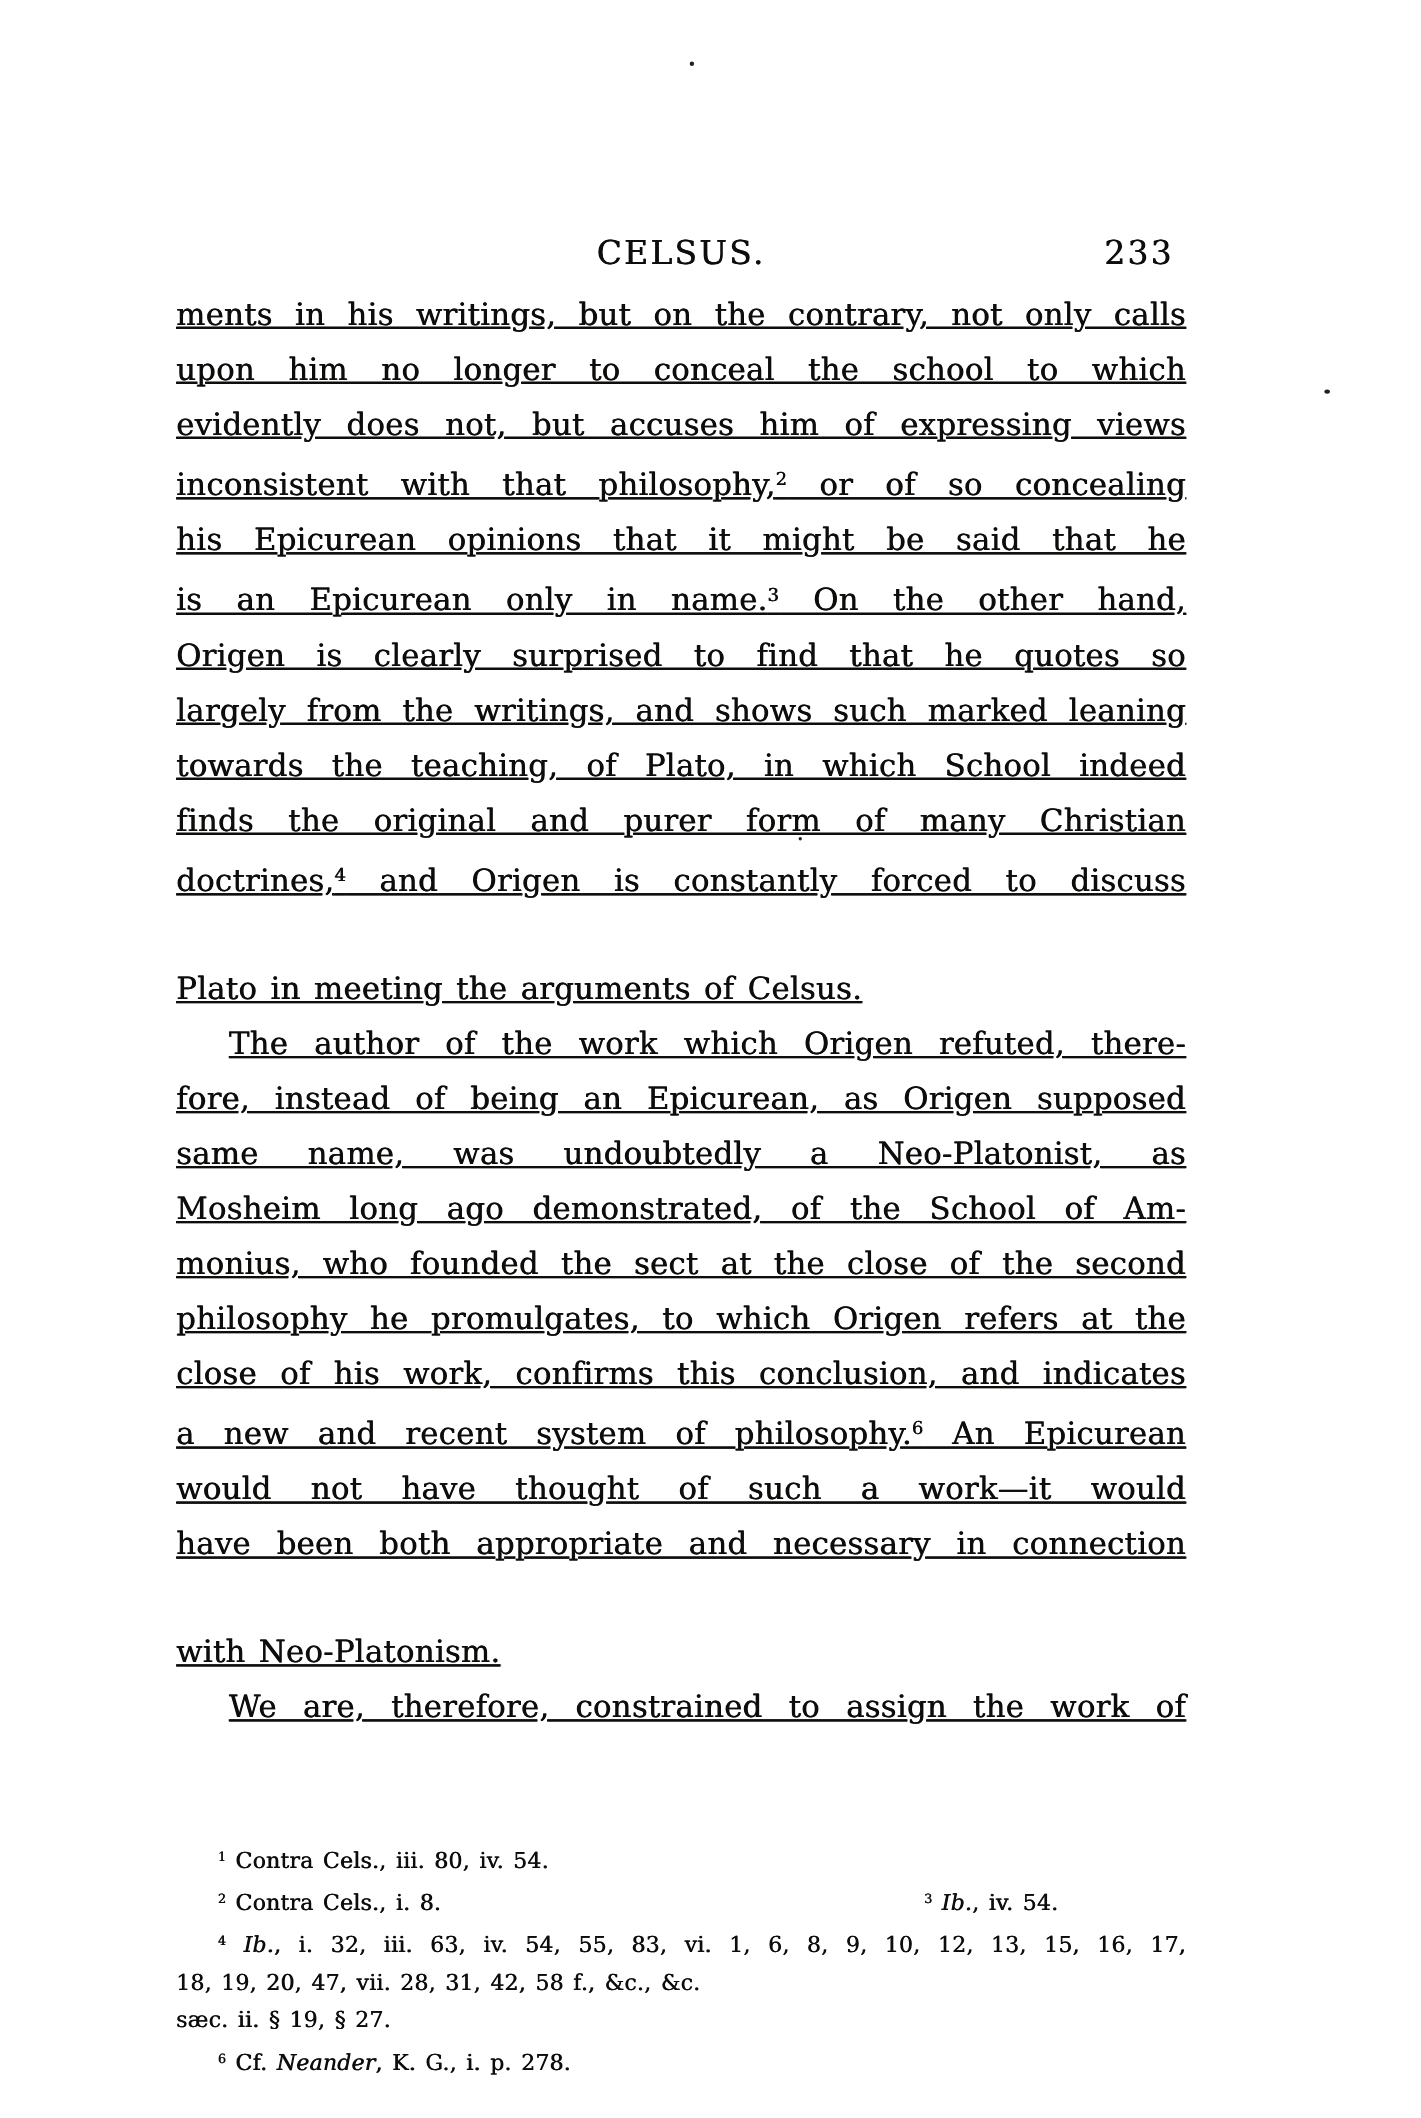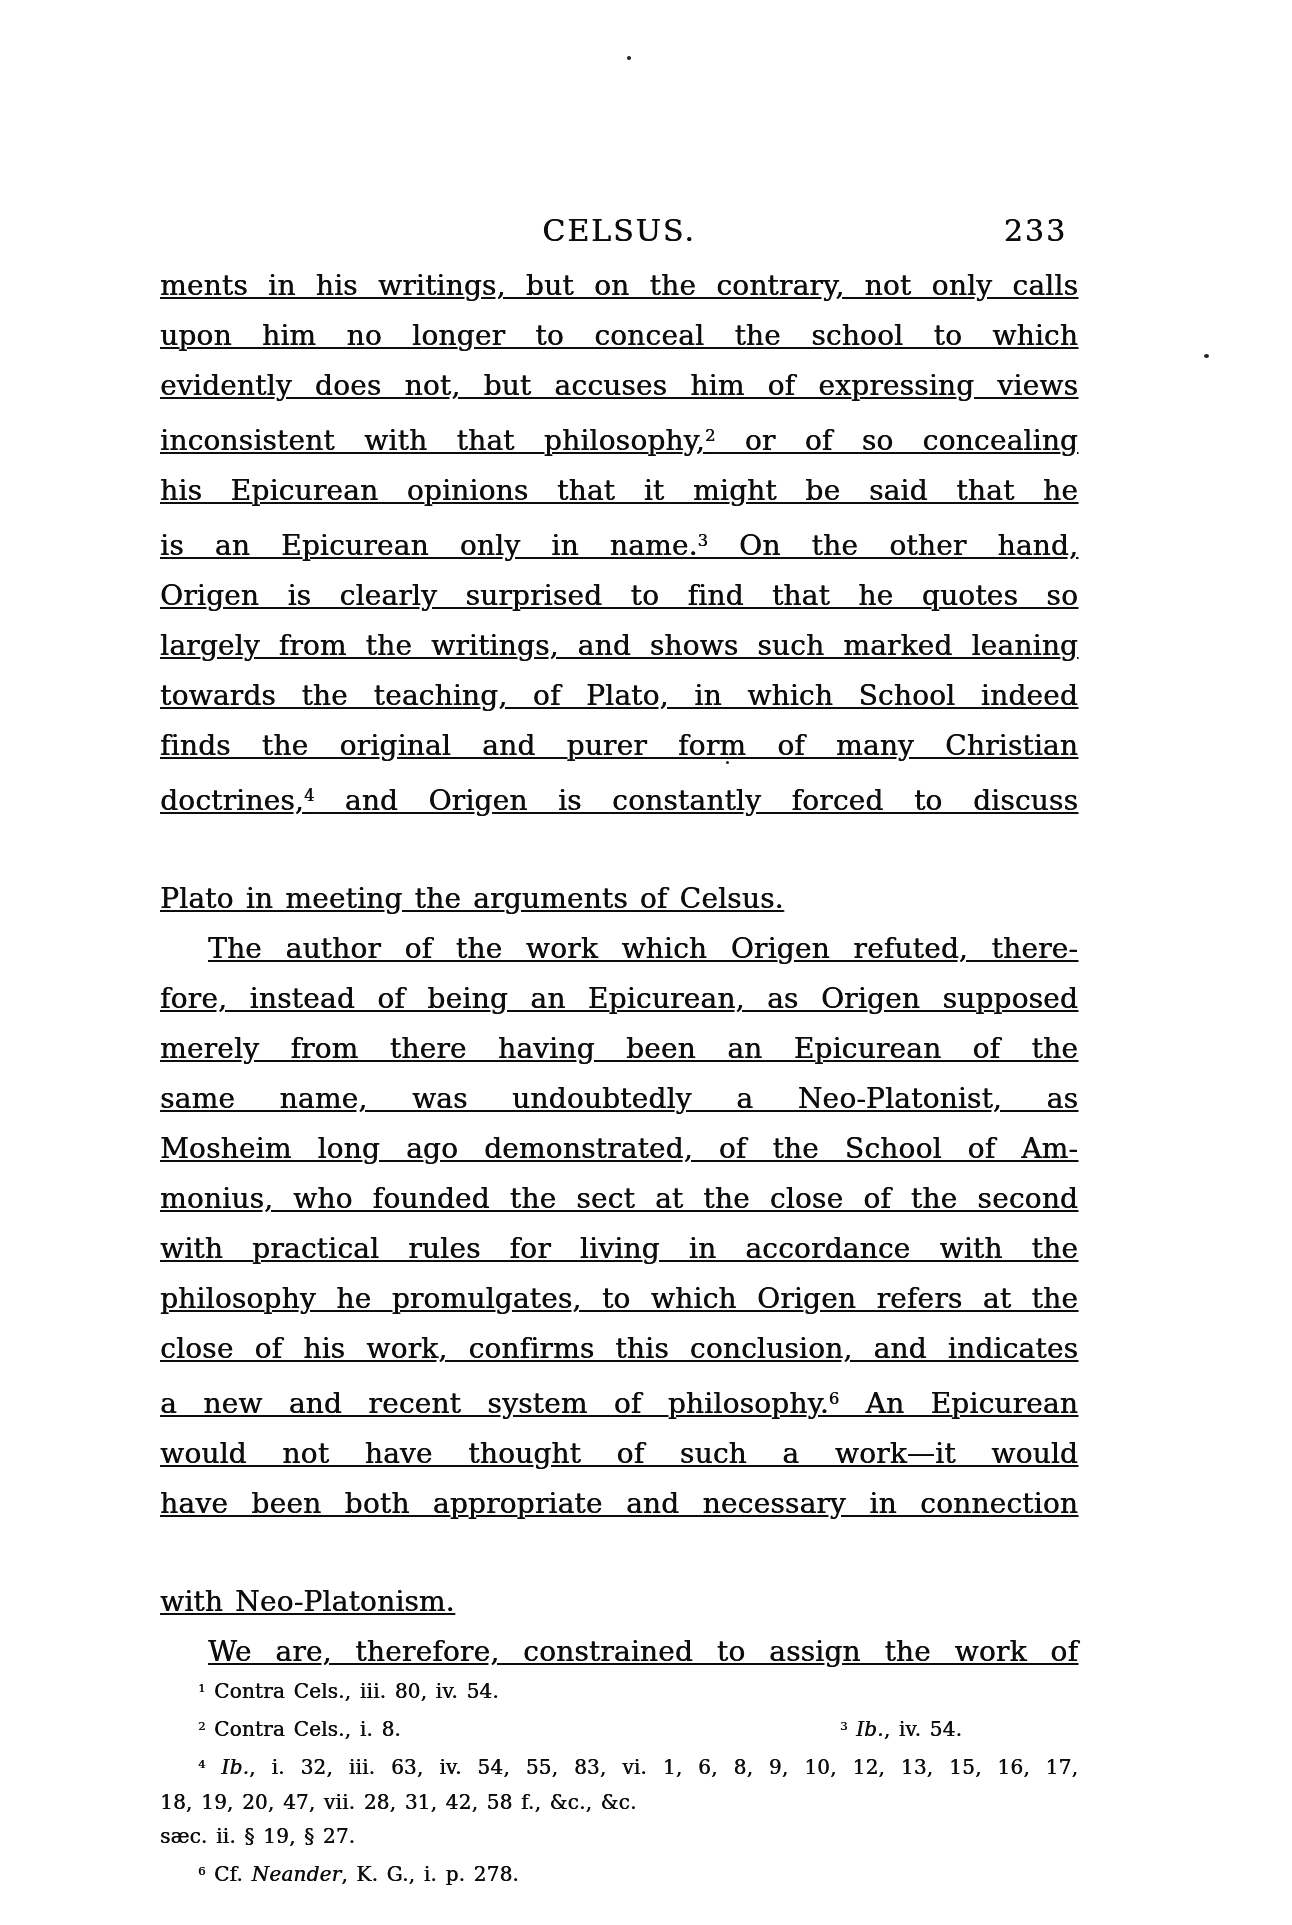--- a/index.html
+++ b/index.html
@@ -77,25 +77,23 @@
     <div class="ln">is an Epicurean only in name.<span class="sup">3</span> On the other hand,</div>
     <div class="ln">Origen is clearly surprised to find that he quotes so</div>
     <div class="ln">largely from the writings, and shows such marked leaning</div>
     <div class="ln">towards the teaching, of Plato, in which School indeed</div>
     <div class="ln">finds the original and purer form of many Christian</div>
     <div class="ln">doctrines,<span class="sup">4</span> and Origen is constantly forced to discuss</div>
     <div class="ln left">Plato in meeting the arguments of Celsus.</div>
 
     <div class="ln ind1">The author of the work which Origen refuted, there-</div>
     <div class="ln">fore, instead of being an Epicurean, as Origen supposed</div>
-    <div class="ln">merely from there having been an Epicurean of the</div>
     <div class="ln">same name, was undoubtedly a Neo-Platonist, as</div>
     <div class="ln">Mosheim long ago demonstrated, of the School of Am-</div>
     <div class="ln">monius, who founded the sect at the close of the second</div>
-    <div class="ln">with practical rules for living in accordance with the</div>
     <div class="ln">philosophy he promulgates, to which Origen refers at the</div>
     <div class="ln">close of his work, confirms this conclusion, and indicates</div>
     <div class="ln">a new and recent system of philosophy.<span class="sup">6</span> An Epicurean</div>
     <div class="ln">would not have thought of such a work—it would</div>
     <div class="ln">have been both appropriate and necessary in connection</div>
     <div class="ln left">with Neo-Platonism.</div>
 
     <div class="ln ind1">We are, therefore, constrained to assign the work of</div>
   </div>
 

